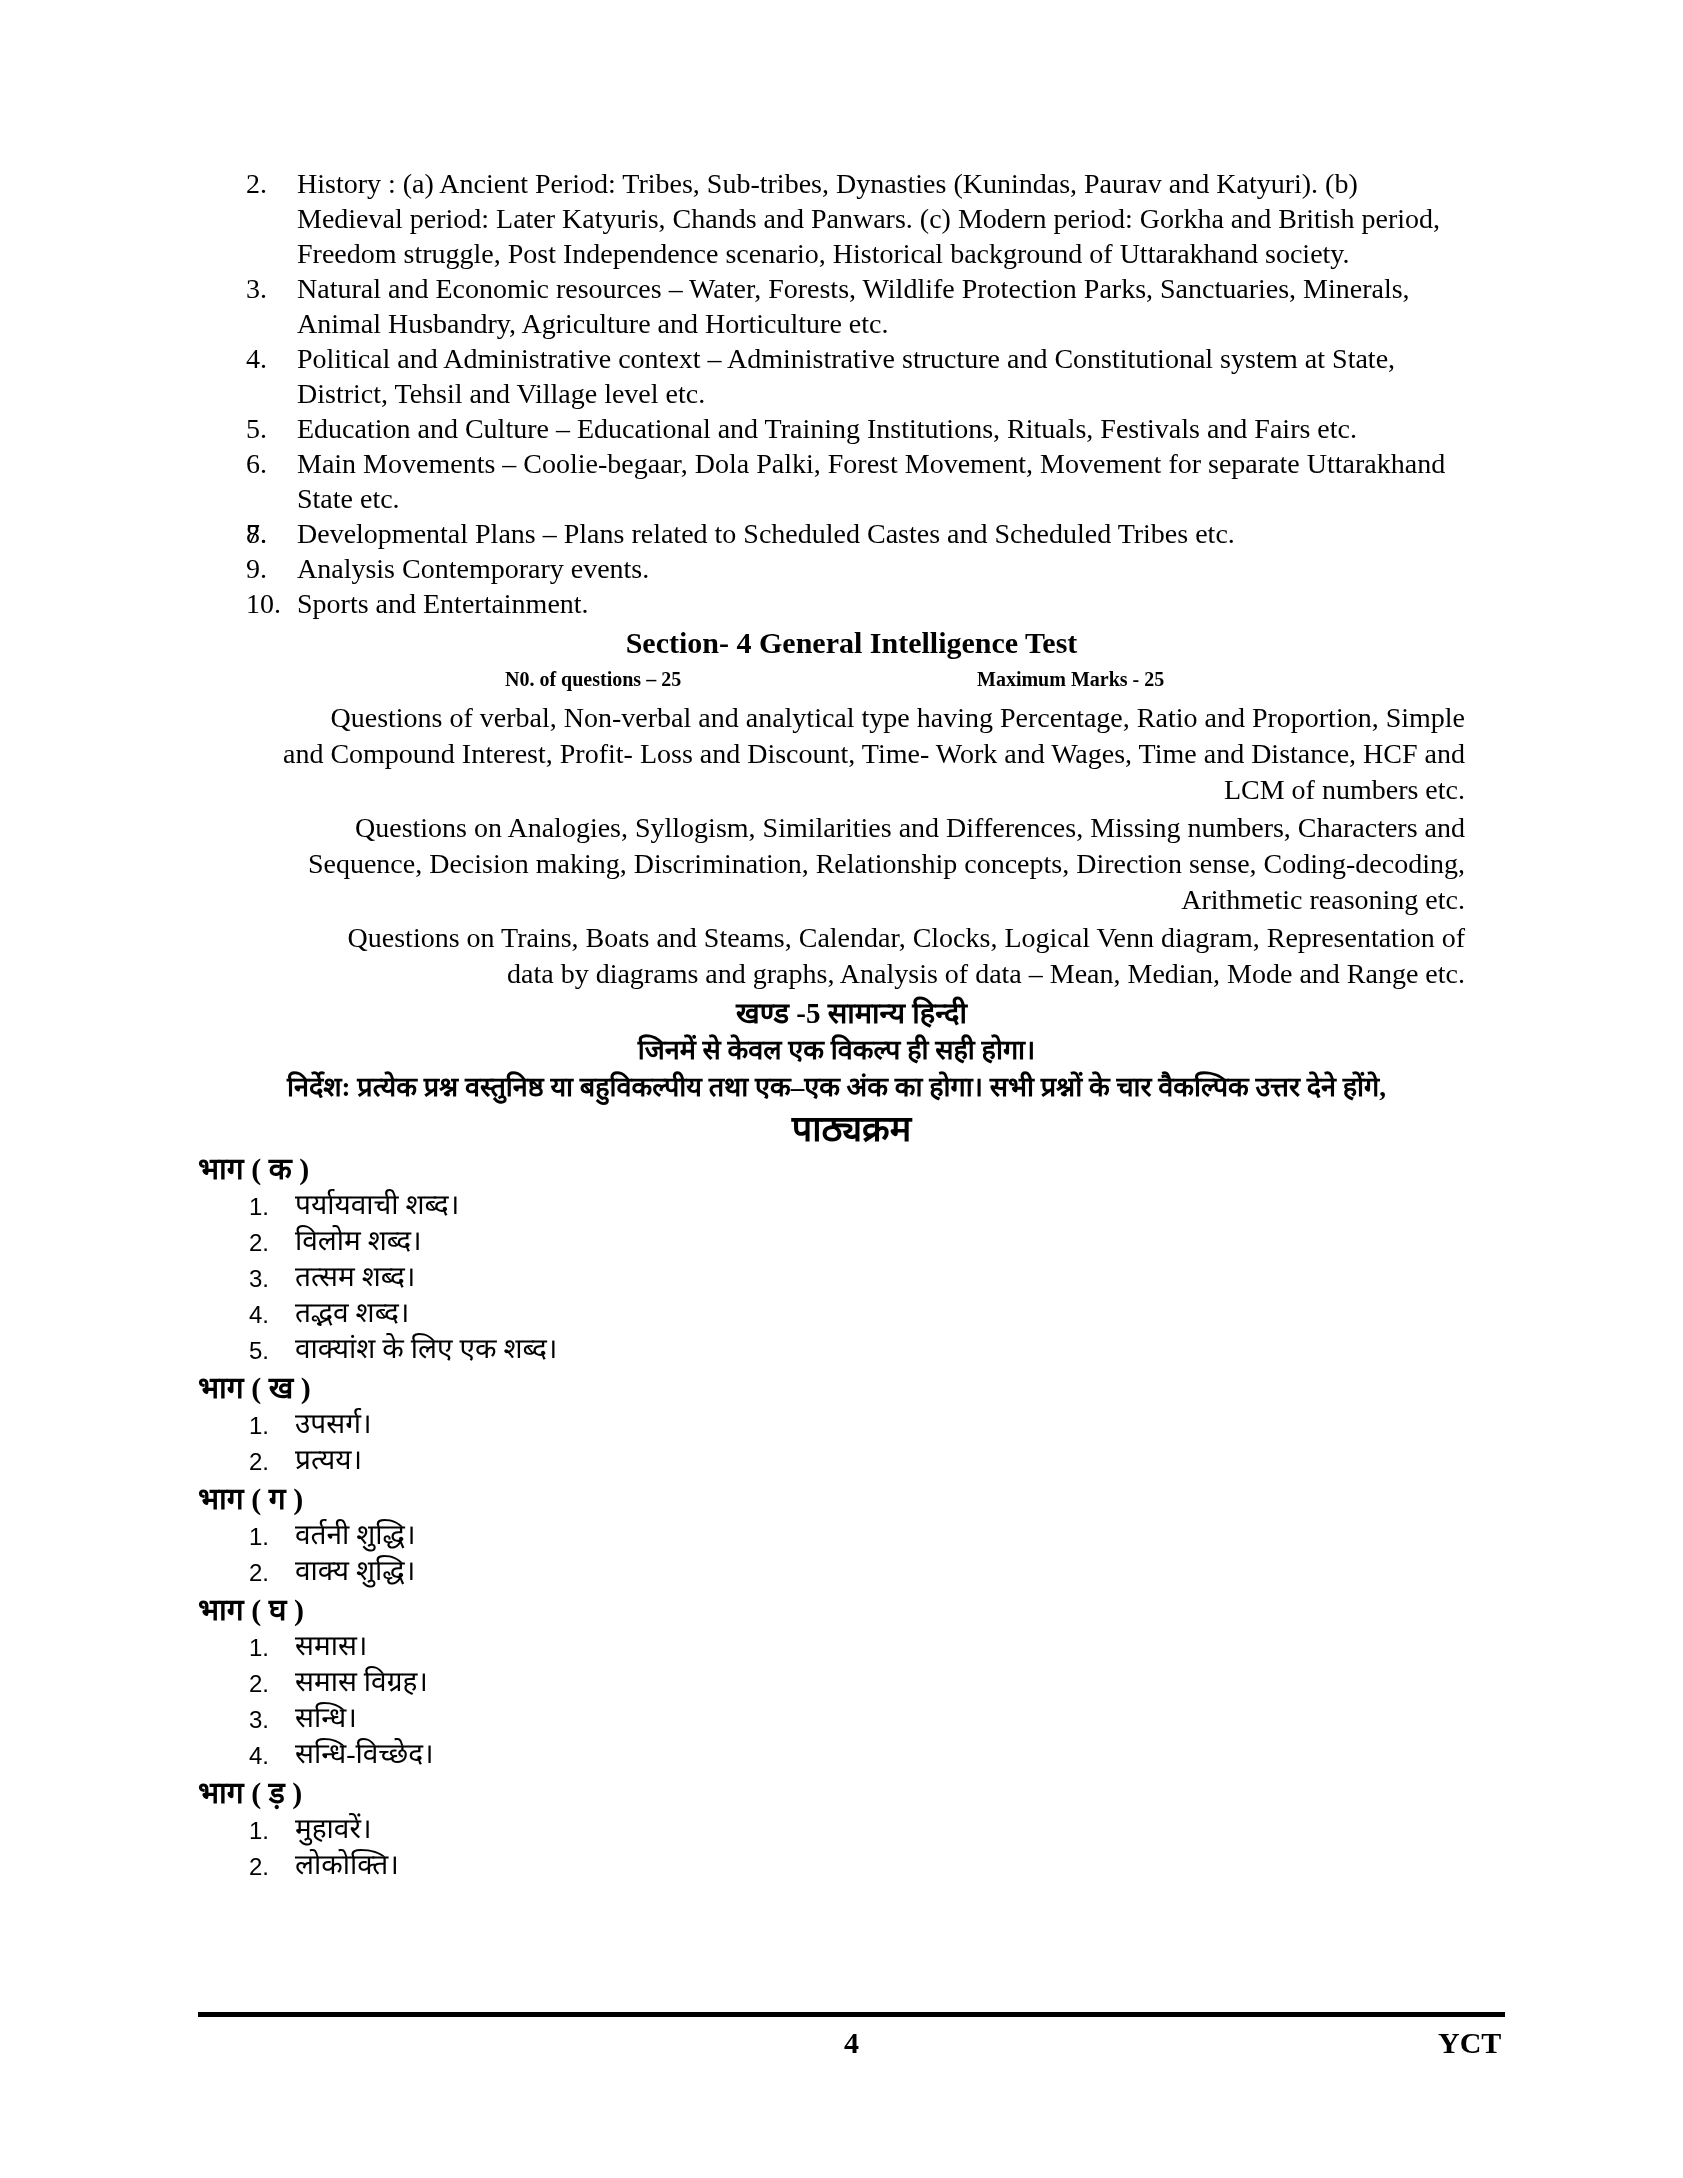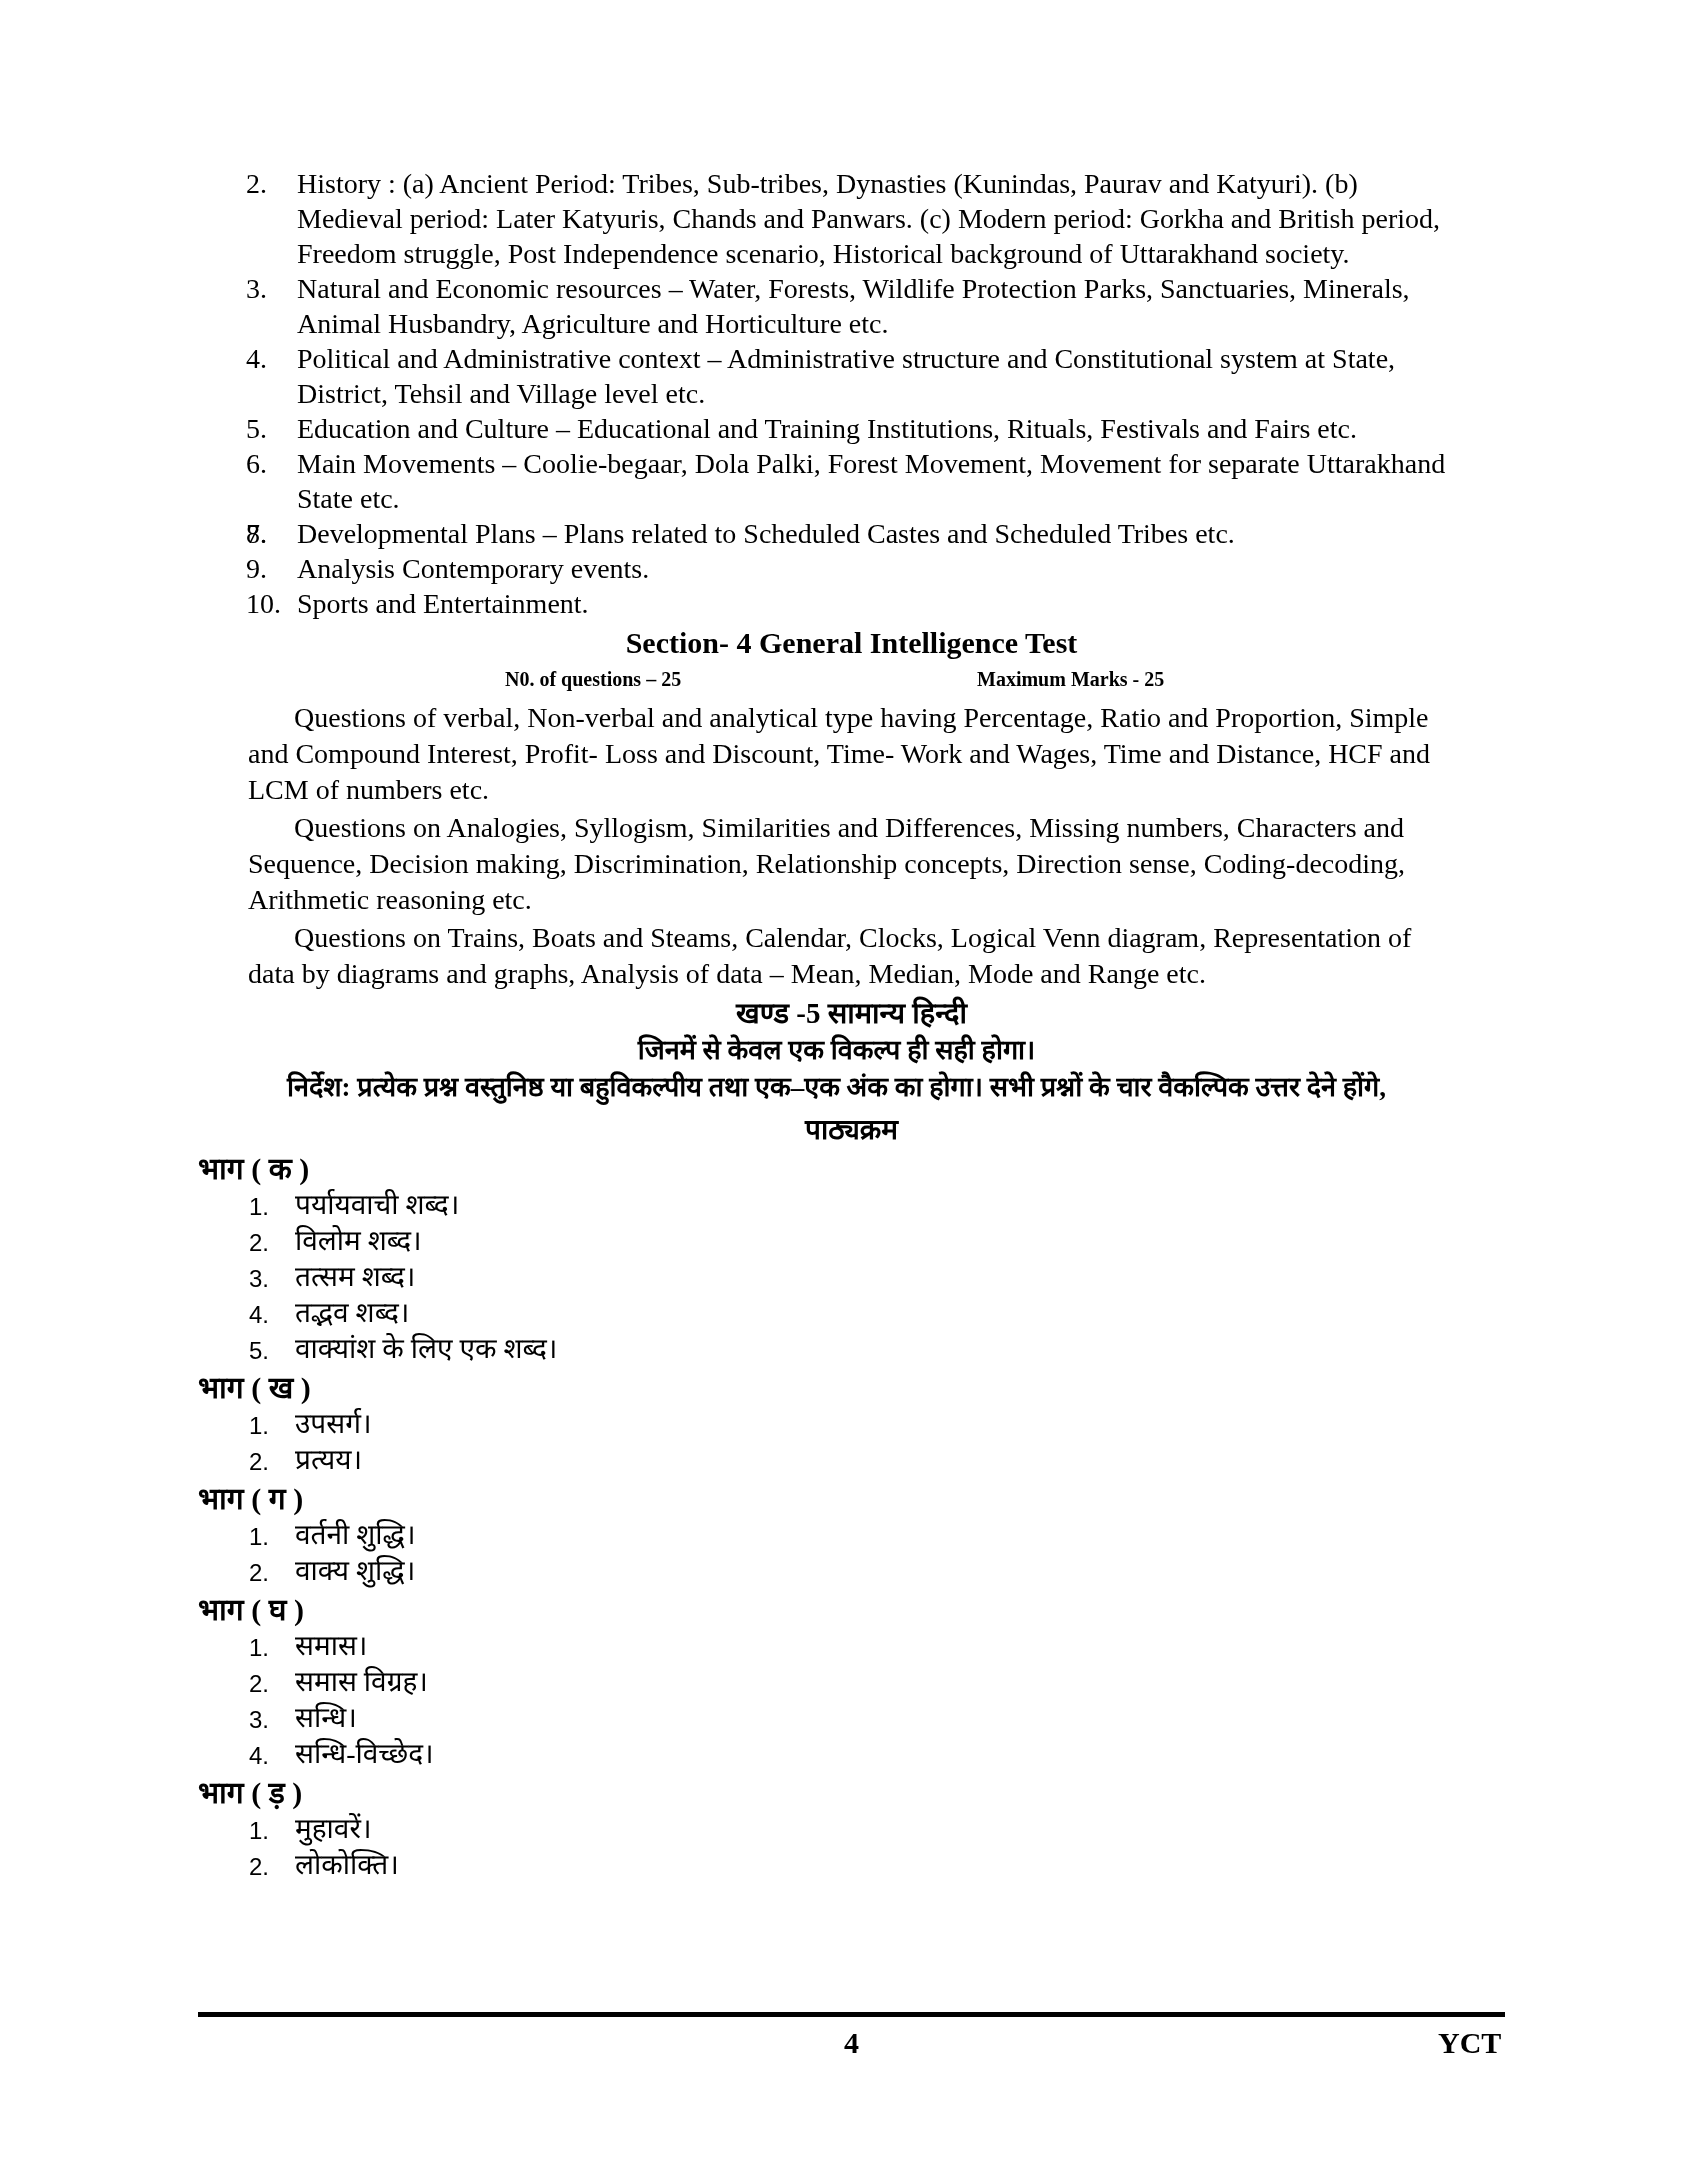--- a/index.html
+++ b/index.html
@@ -42,32 +42,33 @@
   }
   .marks-row .q { position:absolute; left:505px; }
   .marks-row .m { position:absolute; left:955px;margin-left:22px; }
 
   
   .para {
     margin:2px 218px 0 248px;
     text-indent:46px;
     font-size:28px;
     line-height:36px;
+    text-align:right;
   }
 
   
   .hindi-title { font-size:29px; }
   .instr {
     margin:0 178px 0 168px;
     text-align:center;
     font-weight:bold;
     font-size:27px;
     line-height:37px;
   }
-  .syllabus-word { font-size:28px; margin-top:5px; }
+  .syllabus-word { font-size:36px; margin-top:5px; }
 
   .hpart-heading {
     margin-left:198px;
     margin-top:2px;
     font-weight:bold;
     font-size:30px;
     line-height:37px;
   }
   .hitem {
     position:relative;

